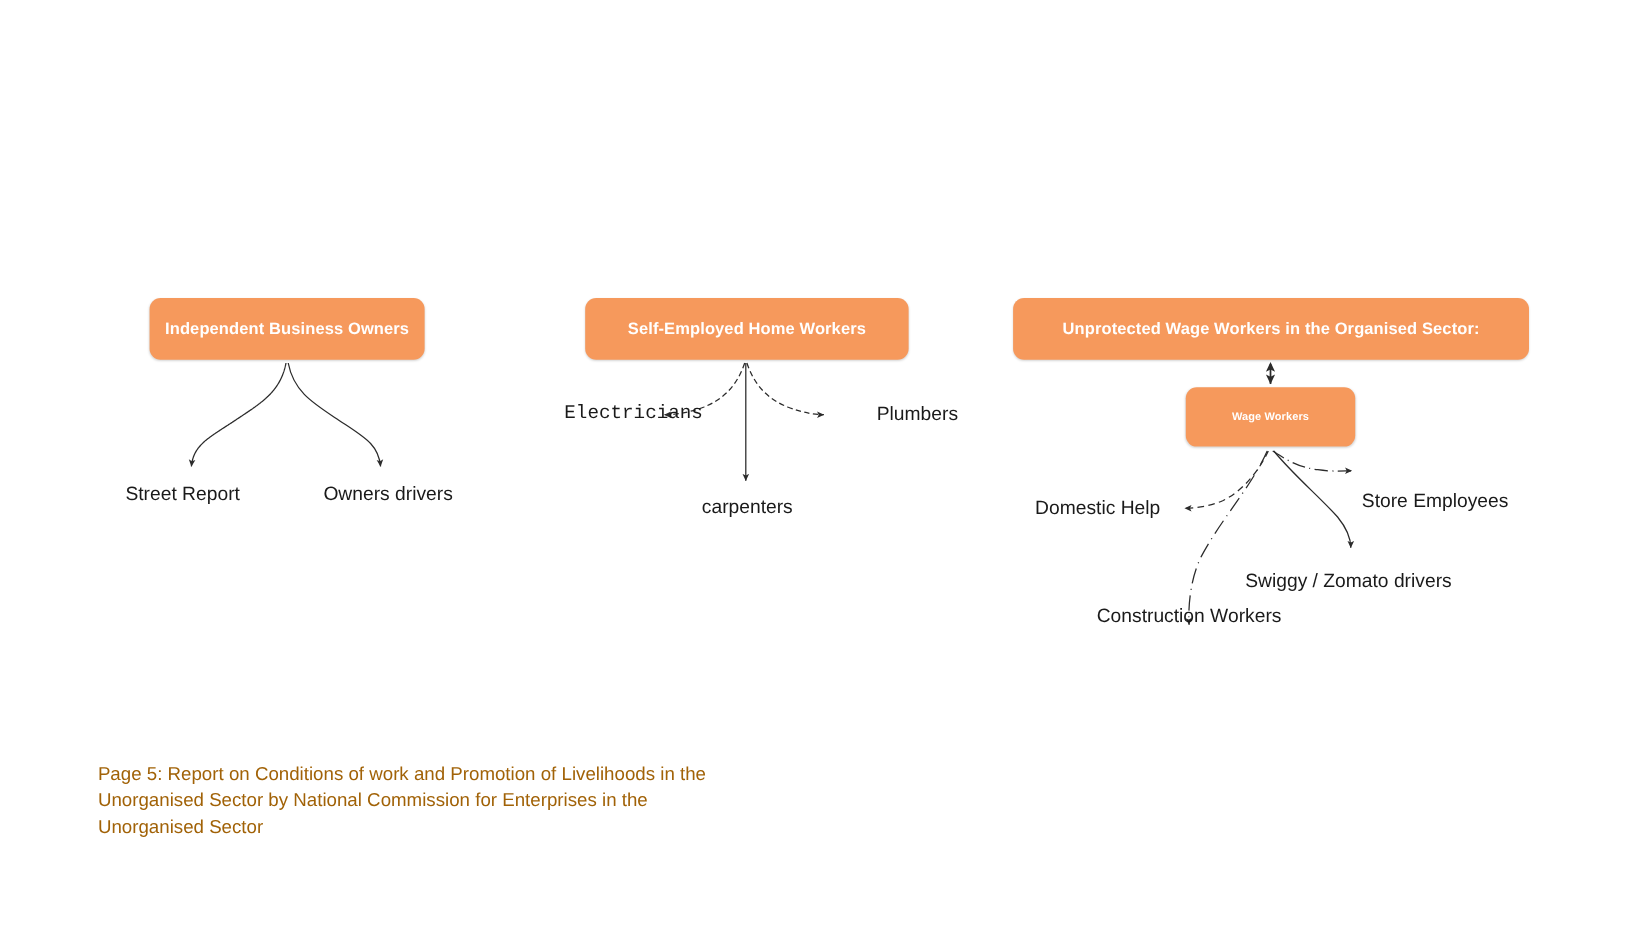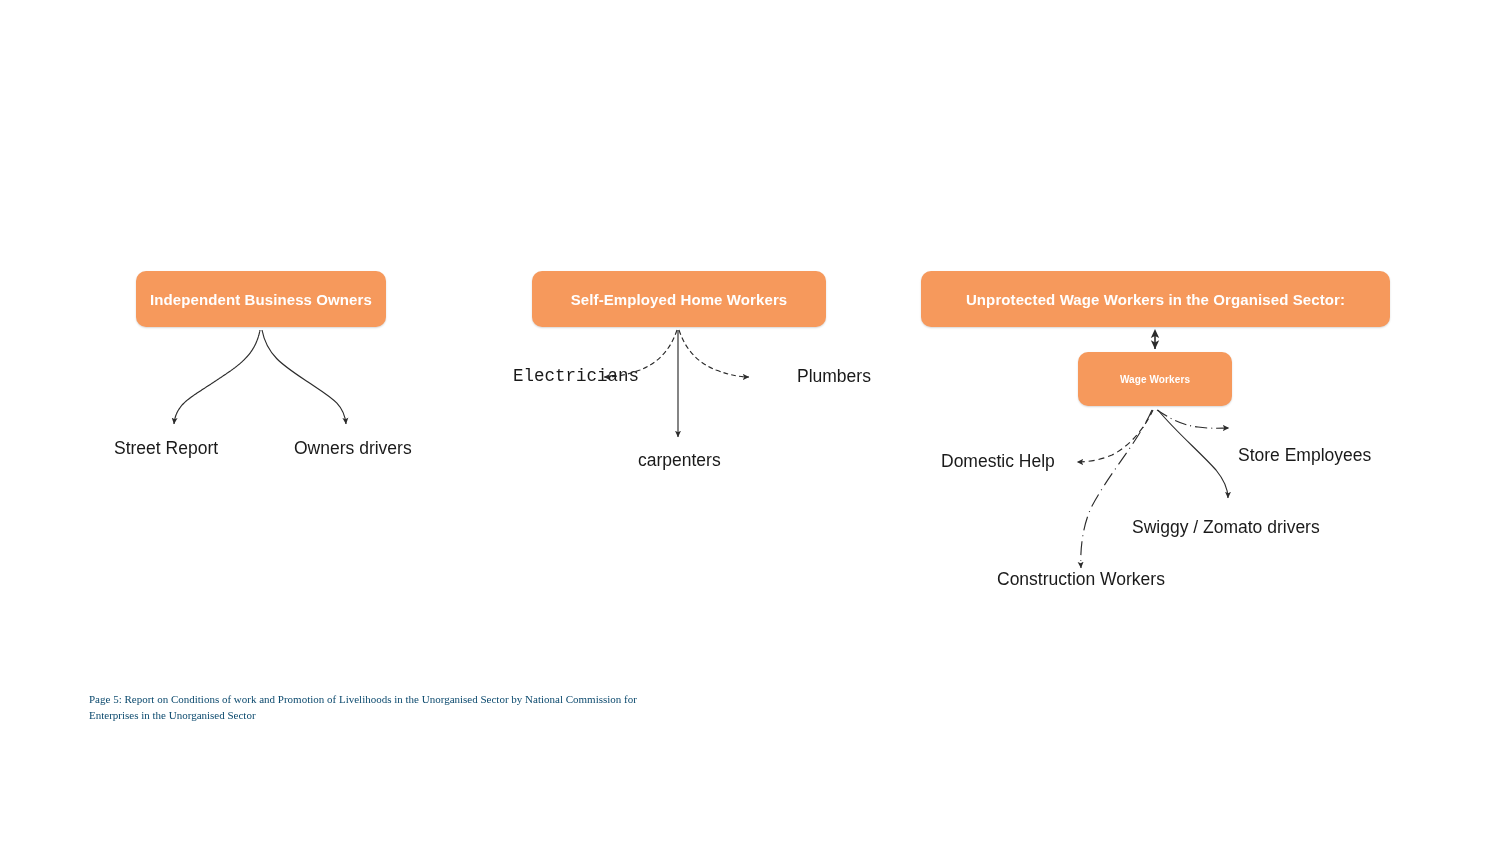--- a/index.html
+++ b/index.html
@@ -55,24 +55,24 @@
     white-space: nowrap;
     line-height: 1;
   }
   .leaf-label.anchor-left   { transform: translate(0, -50%); }
 
   .caption {
     position: absolute;
     left: 89px;
     top: 692px;
     width: 600px;
-    color: #0c4a6e;
-    font-size: 11px;
+    color: #a16207;
+    font-size: 17px;
     line-height: 1.42;
-    font-family: Liberation Serif, serif;
+    font-family: Liberation Sans, sans-serif;
   }
 </style>
 </head>
 <body>
 
 <div id="canvas">
 
   <svg class="edges" viewBox="0 0 1500 844" width="1500" height="844" xmlns="http://www.w3.org/2000/svg">
     <defs>
       <marker id="arrowhead" markerWidth="7" markerHeight="7" refX="5.4" refY="3" orient="auto" markerUnits="strokeWidth">
@@ -142,19 +142,19 @@
 
   <div class="leaf-label anchor-left" style="left:1238px; top:428px;margin-top:28px;">
     <span>Store Employees</span>
   </div>
   <div class="leaf-label anchor-left" style="left:941px; top:462px;">
     <span>Domestic Help</span>
   </div>
   <div class="leaf-label anchor-left" style="left:1132px; top:528px;">
     <span>Swiggy / Zomato drivers</span>
   </div>
-  <div class="leaf-label anchor-left" style="left:997px; top:580px;text-align:center;">
+  <div class="leaf-label anchor-left" style="left:997px; top:560px;text-align:center;">
     <span>Construction Workers</span>
   </div>
 
   <div class="caption">Page 5: Report on Conditions of work and Promotion of Livelihoods in the Unorganised Sector by National Commission for Enterprises in the Unorganised Sector</div>
 
 </div>
 
 </body></html>

